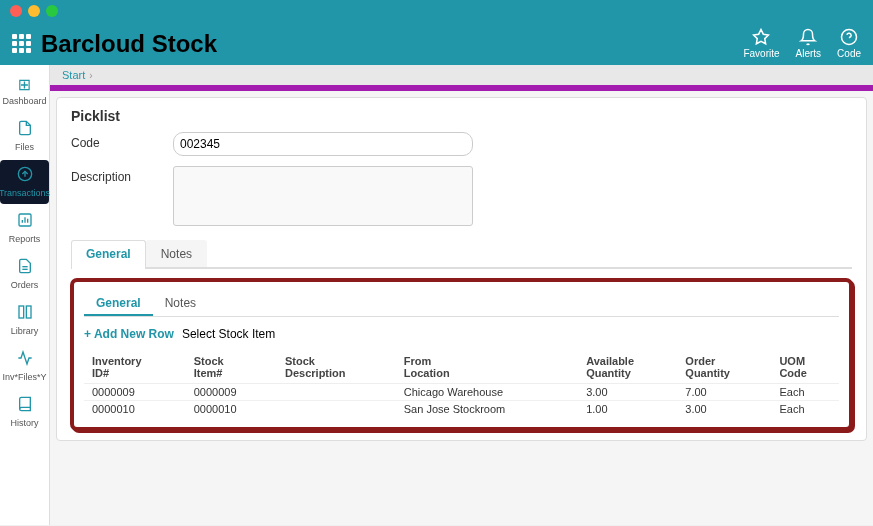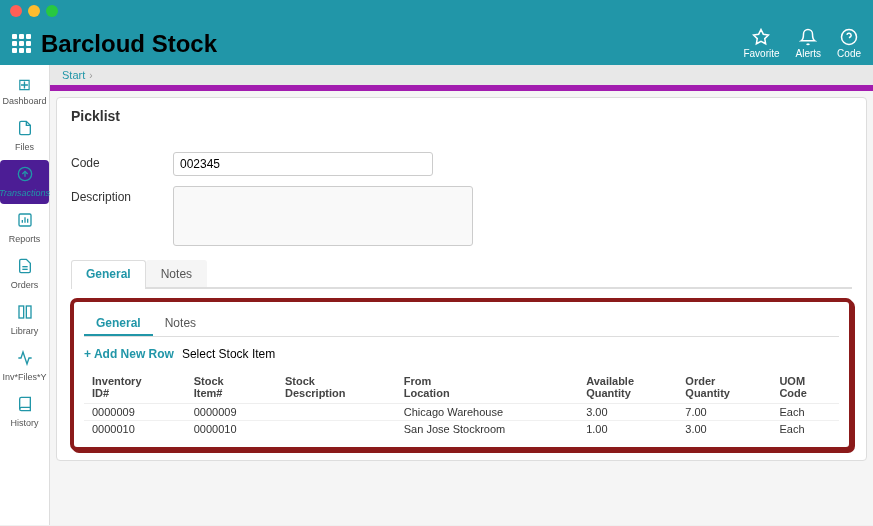--- a/index.html
+++ b/index.html
@@ -83,21 +83,21 @@
       flex-direction: column;
       align-items: center;
       padding: 6px 4px;
       cursor: pointer;
       width: 100%;
       color: #555;
       font-size: 9px;
       text-align: center;
       border-radius: 4px;
     }
-    .sidebar-item.active { background: #4c1d95; color: #2196a8; font-style: italic; }
+    .sidebar-item.active { background: #0f172a; color: #2196a8; }
     .sidebar-icon {
       font-size: 16px;
       margin-bottom: 2px;
       color: #2196a8;
     }
     .sidebar-item.active .sidebar-icon { color: #2196a8; }
 
     
     .content-area {
       flex: 1;
@@ -124,41 +124,41 @@
       background: white;
       margin: 6px;
       border: 1px solid #ddd;
       border-radius: 4px;
     }
 
     .page-title {
       font-size: 14px;
       font-weight: bold;
       color: #333;
-      margin-bottom: 28px;
+      margin-bottom: 8px;
     }
 
     .form-row {
       display: flex;
       align-items: flex-start;
       margin-bottom: 10px;
       gap: 12px;
     }
     .form-label {
       width: 90px;
       font-size: 12px;
       color: #333;
       padding-top: 4px;
       flex-shrink: 0;
     }
     .form-input {
-      width: 260px;
+      width: 300px;
       padding: 4px 6px;
       border: 1px solid #ccc;
-      border-radius: 3px;
+      border-radius: 10px;
       font-size: 12px;
     }
     .form-textarea {
       width: 300px;
       height: 60px;
       padding: 4px 6px;
       border: 1px solid #ccc;
       border-radius: 3px;
       font-size: 12px;
       resize: none;

